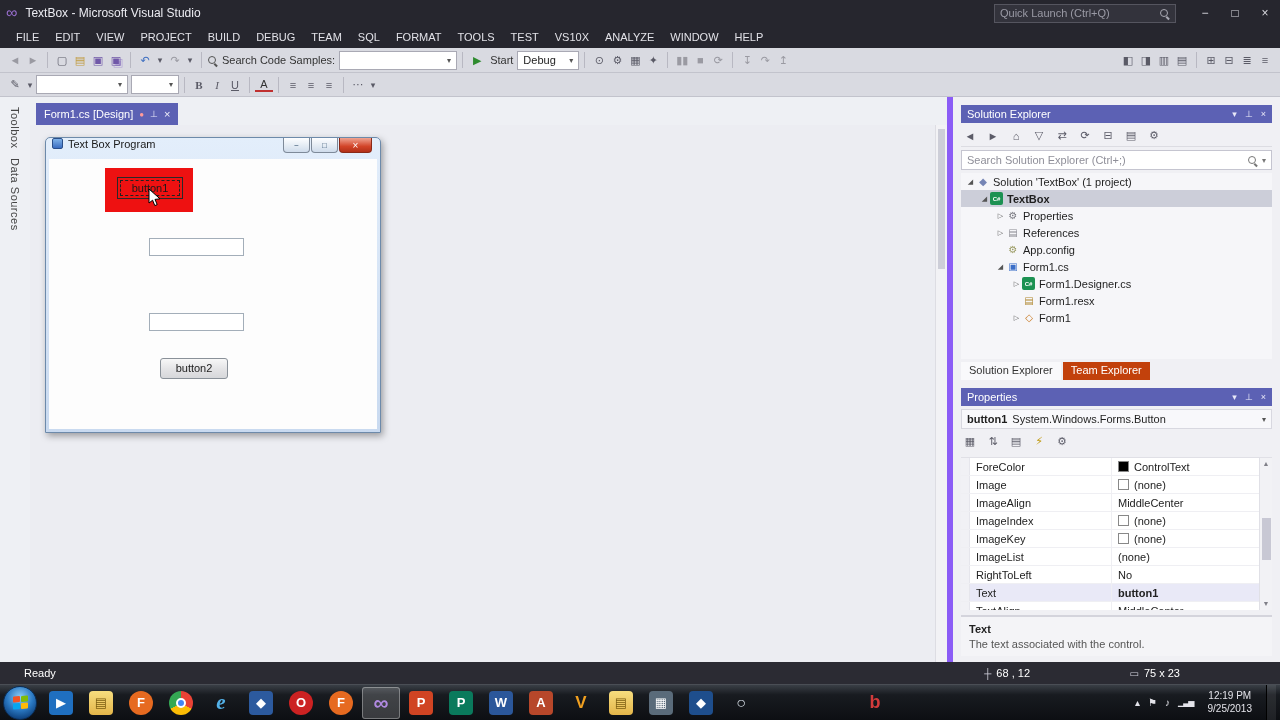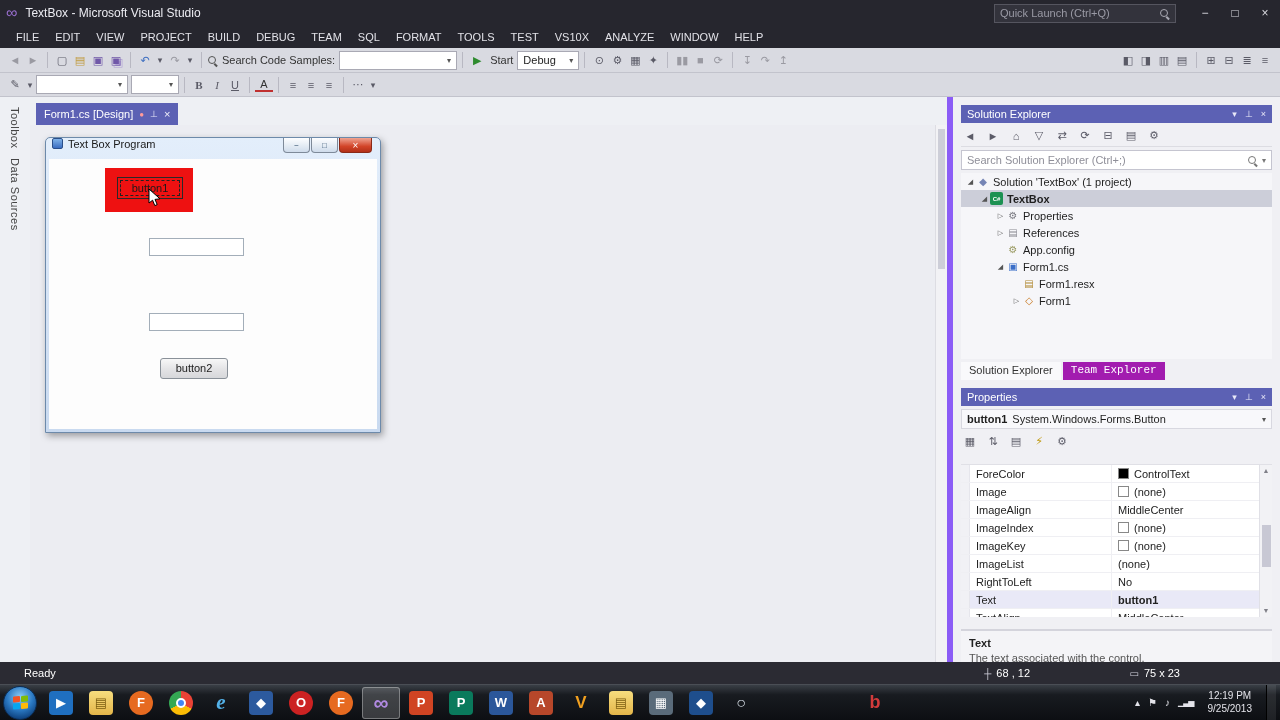--- a/index.html
+++ b/index.html
@@ -86,29 +86,29 @@
   .se-tree { margin:3px 8px 0; height:186px; background:#f6f6f9; overflow:hidden; }
   .trow { height:17px; display:flex; align-items:center; font-size:11px; color:#1e1e1e; cursor:default; white-space:nowrap; }
   .trow.sel { background:#ccced9; }
   .trow .lbl.bold { font-weight:bold; }
   .tw { width:11px; font-size:7px; color:#555; text-align:center; flex:none; }
   .gico { width:14px; font-size:10px; text-align:center; margin-right:3px; flex:none; }
   .fico { width:13px; height:13px; border-radius:2px; background:#1c9152; color:#fff; font-size:6px; font-weight:bold; display:inline-flex; align-items:center; justify-content:center; margin-right:4px; flex:none; }
   .se-tabs { margin:3px 8px 0; height:18px; display:flex; gap:2px; }
   .setab { font-size:11px; padding:0 8px; line-height:17px; cursor:default; }
   .setab.active { background:#f9f9fb; color:#333; }
-  .setab.purple { background:#a21caf; color:#fff;font-family:Liberation Mono, monospace; }
+  .setab.purple { background:#c2410c; color:#fff; }
 
   .props-object { margin:3px 8px 0; height:20px; background:#f8f8fb; border:1px solid #d8d8e0; display:flex; align-items:center; padding:0 5px; font-size:11px; color:#1e1e1e; }
   .props-object .oname { font-weight:bold; margin-right:5px; }
   .props-object .arr { margin-left:auto; font-size:8px; color:#555; }
   .props-toolbar { margin:1px 8px 0; height:22px; display:flex; align-items:center; gap:9px; padding:0 2px; }
   .props-toolbar .tico { min-width:14px; font-size:11px; color:#5c5c68; }
   .props-toolbar .ev { color:#c09a10; }
-  .pgrid { margin:12px 8px; height:153px; display:flex; background:#fff; border-top:1px solid #e0e0e6; }
+  .pgrid { margin:5px 8px; height:153px; display:flex; background:#fff; border-top:1px solid #e0e0e6; }
   .pgrid-rows { flex:1; overflow:hidden; }
   .prow { height:18px; display:flex; align-items:center; border-bottom:1px solid #efeff3; font-size:11px; color:#222; cursor:default; }
   .prow.sel { background:#e9e9f7; }
   .prow.sel .pvtext { font-weight:bold; }
   .pgut { width:9px; height:100%; background:#f1f1f5; border-right:1px solid #e6e6ec; flex:none; }
   .pname { width:142px; padding-left:6px; flex:none; border-right:1px solid #efeff3; height:100%; display:flex; align-items:center; }
   .pval { flex:1; padding-left:6px; display:flex; align-items:center; gap:5px; height:100%; }
   .swatch { width:11px; height:11px; border:1px solid #888; flex:none; }
   .swatch.black { background:#000; } .swatch.none { background:#fff; }
   .clip { height:8px; overflow:hidden; }
@@ -368,20 +368,25 @@
           <span class="tw"></span>
           <span class="gico" style="color:#9a9a62">⚙</span>
           <span class="lbl">App.config</span>
         </div>
         <div class="trow" style="padding-left:34px">
           <span class="tw">◢</span>
           <span class="gico" style="color:#3a6ec8">▣</span>
           <span class="lbl">Form1.cs</span>
         </div>
         <div class="trow" style="padding-left:50px">
+          <span class="tw">▷</span>
+          <span class="fico">C#</span>
+          <span class="lbl">Form1.Designer.cs</span>
+        </div>
+        <div class="trow" style="padding-left:50px">
           <span class="tw"></span>
           <span class="gico" style="color:#b08830">▤</span>
           <span class="lbl">Form1.resx</span>
         </div>
         <div class="trow" style="padding-left:50px">
           <span class="tw">▷</span>
           <span class="gico" style="color:#c87820">◇</span>
           <span class="lbl">Form1</span>
         </div>
       </div>

